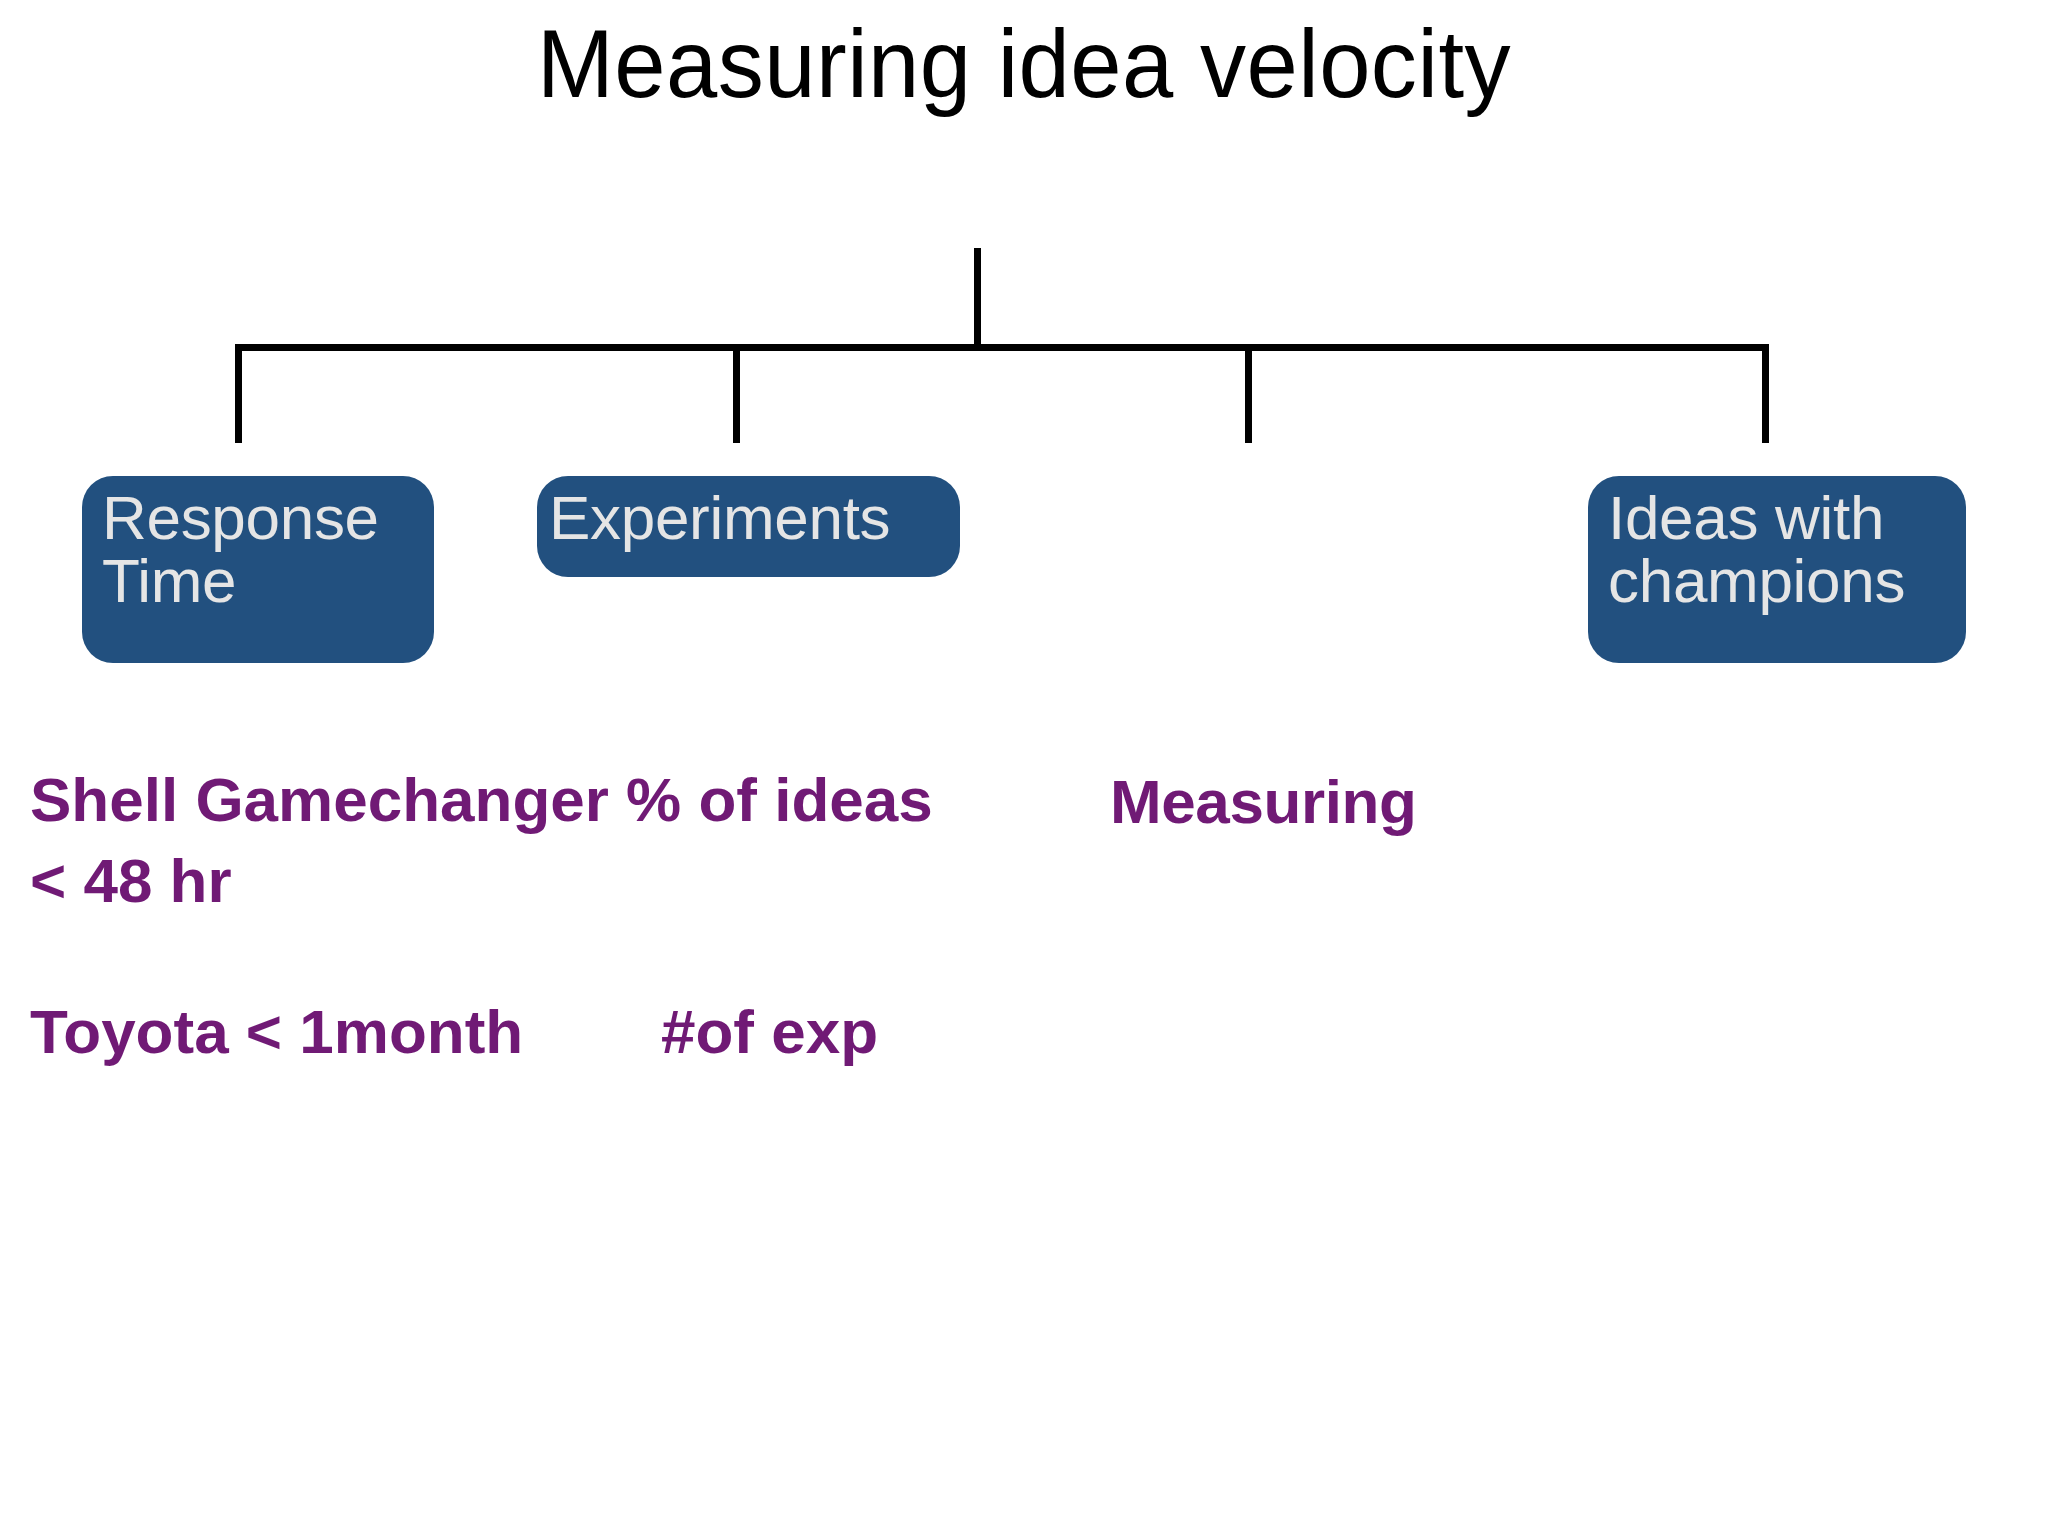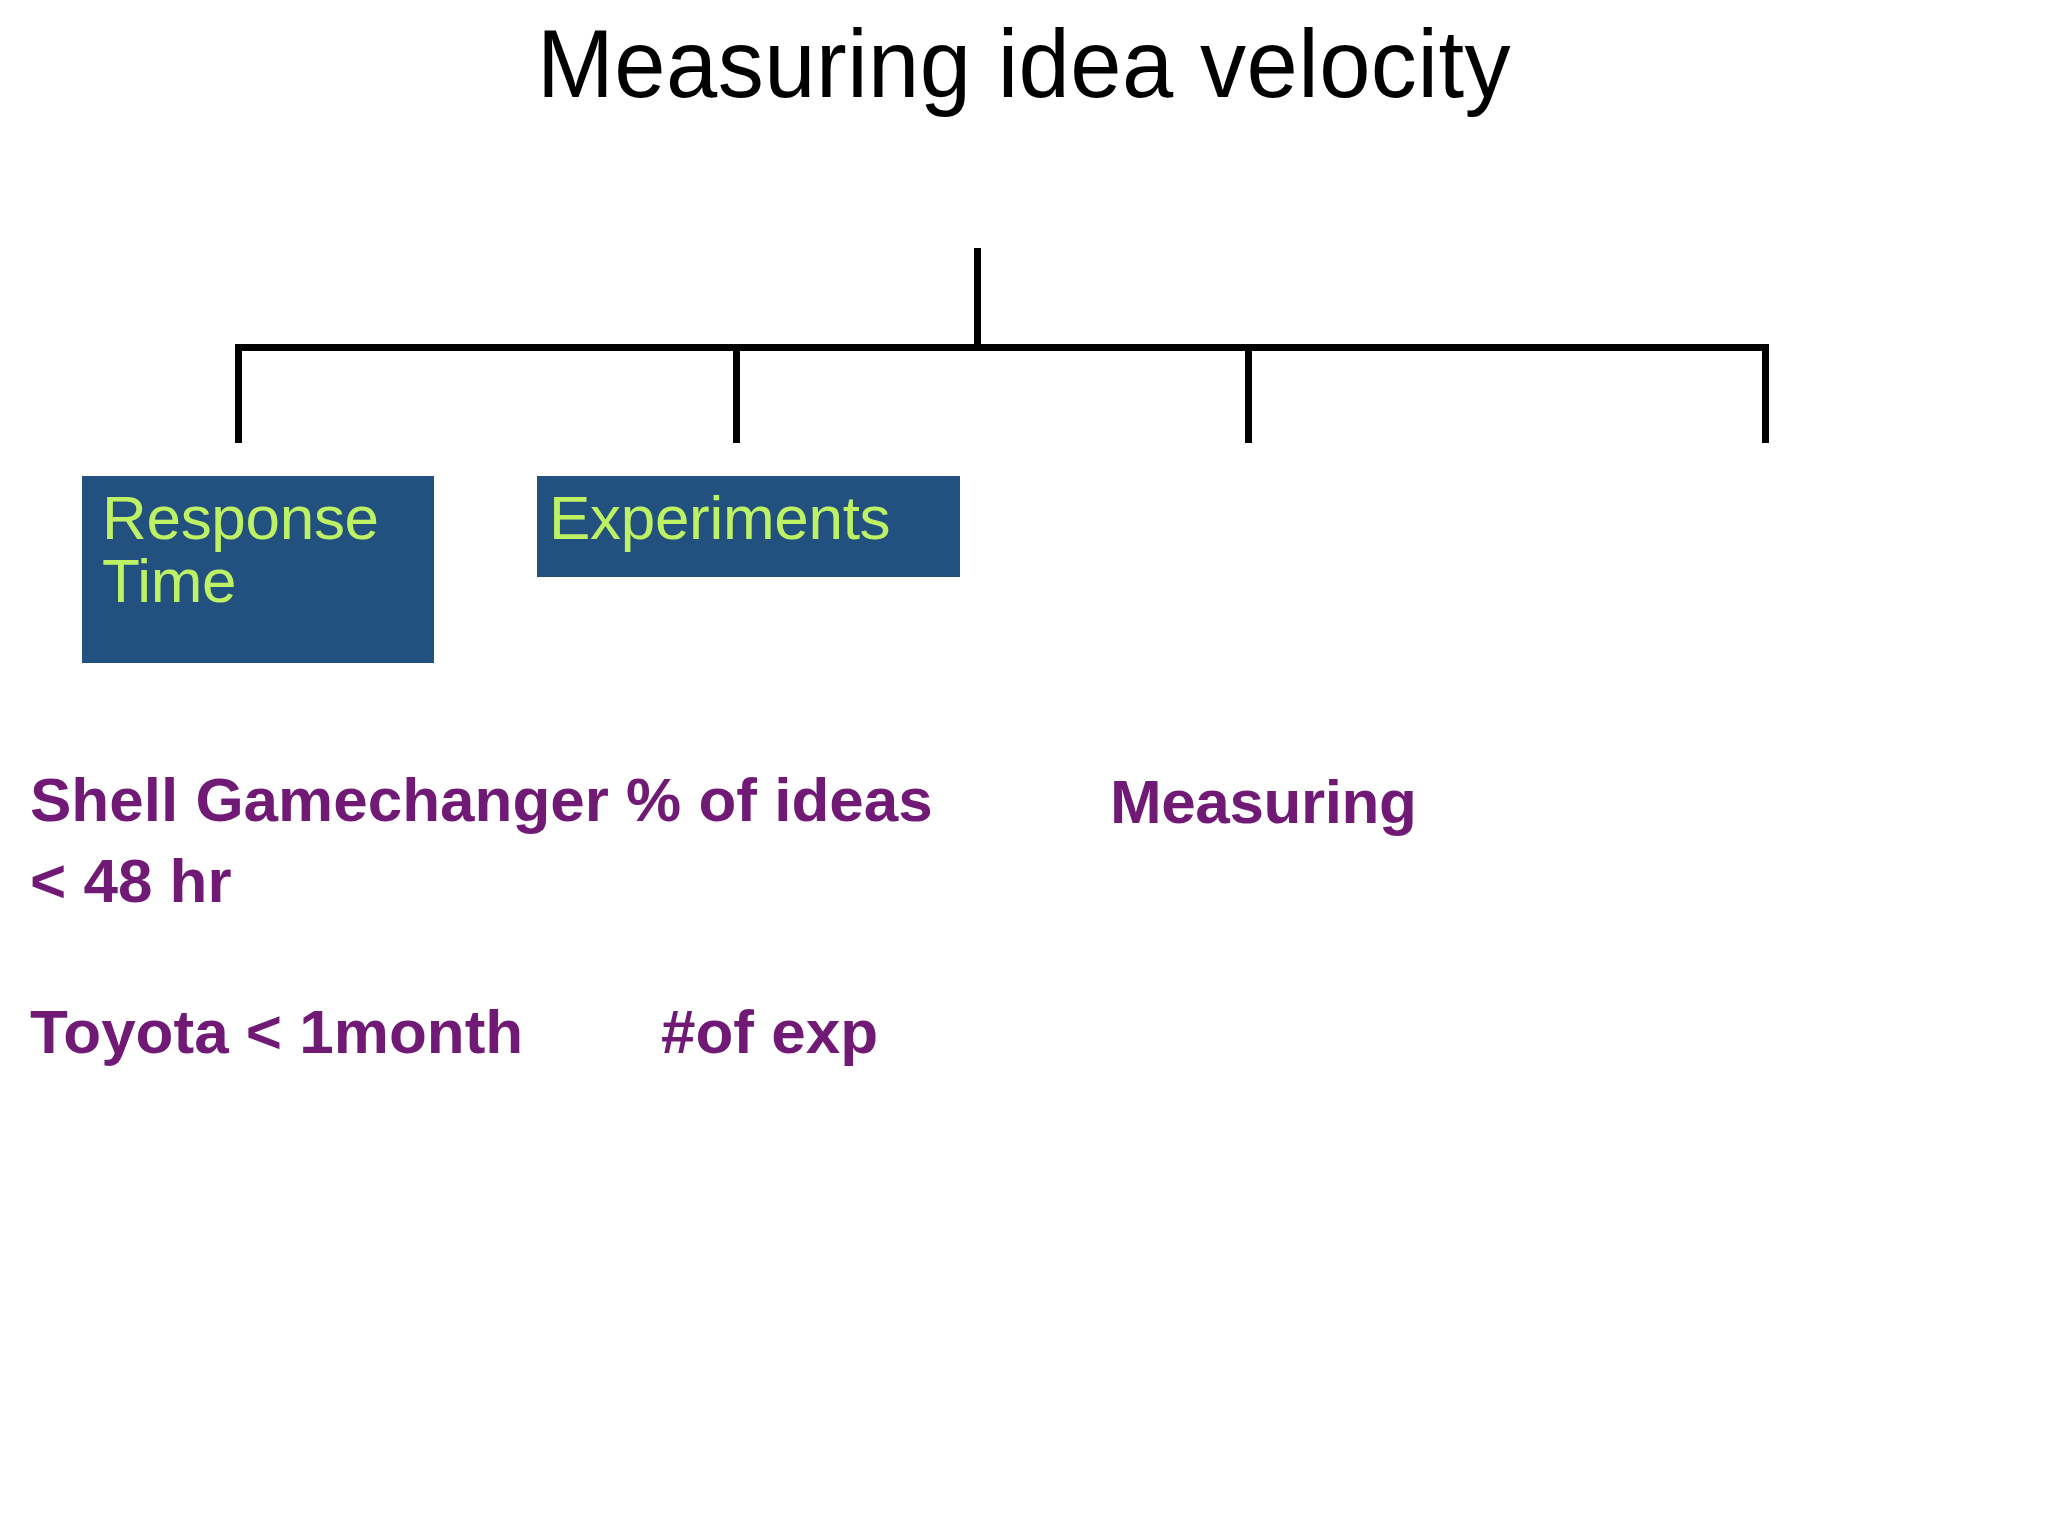--- a/index.html
+++ b/index.html
@@ -43,29 +43,30 @@
     position: absolute;
     background: #000000;
   }
   .conn-v { width: 7px; }
   .conn-h { height: 7px; }
 
   
   .node {
     position: absolute;
     background: #22507F;
-    color: #bef264;
+    color: #e5e5e5;
     box-sizing: border-box;
     padding: 10px 16px 8px 20px;
     font-family: "Liberation Sans", sans-serif;
     font-size: 62px;
     line-height: 1.02;
     font-weight: 400;
     white-space: pre-line;
     letter-spacing: -0.3px;
+    border-radius: 31px;
   }
 
   #node-response-time   { left: 82px;   top: 476px; width: 352px; height: 187px; }
   #node-experiments     { left: 537px;  top: 476px; width: 423px; height: 101px; padding-left: 12px; }
   #node-reviews         { left: 1098px; top: 476px; width: 303px; height: 101px; }
   #node-ideas-champions { left: 1588px; top: 476px; width: 378px; height: 187px; }
 
   
   .body-text {
     position: absolute;
@@ -104,20 +105,22 @@
   <div class="conn conn-v" style="left:1245px; top:344px; height:99px;"></div>
 
   <div class="conn conn-v" style="left:1762px; top:344px; height:99px;"></div>
 
   <div class="node" id="node-response-time">Response
 Time</div>
 
   <div class="node" id="node-experiments">Experiments</div>
 
 
+  <div class="node" id="node-ideas-champions">Ideas with
+champions</div>
 
   <div class="body-text" id="note-response">Shell Gamechanger % of ideas
 &lt; 48 hr</div>
 
   <div class="body-text wide" id="note-reviews">Measuring</div>
 
   <div class="body-text" id="note-toyota">Toyota &lt; 1month        #of exp</div>
 
 </div>
 

